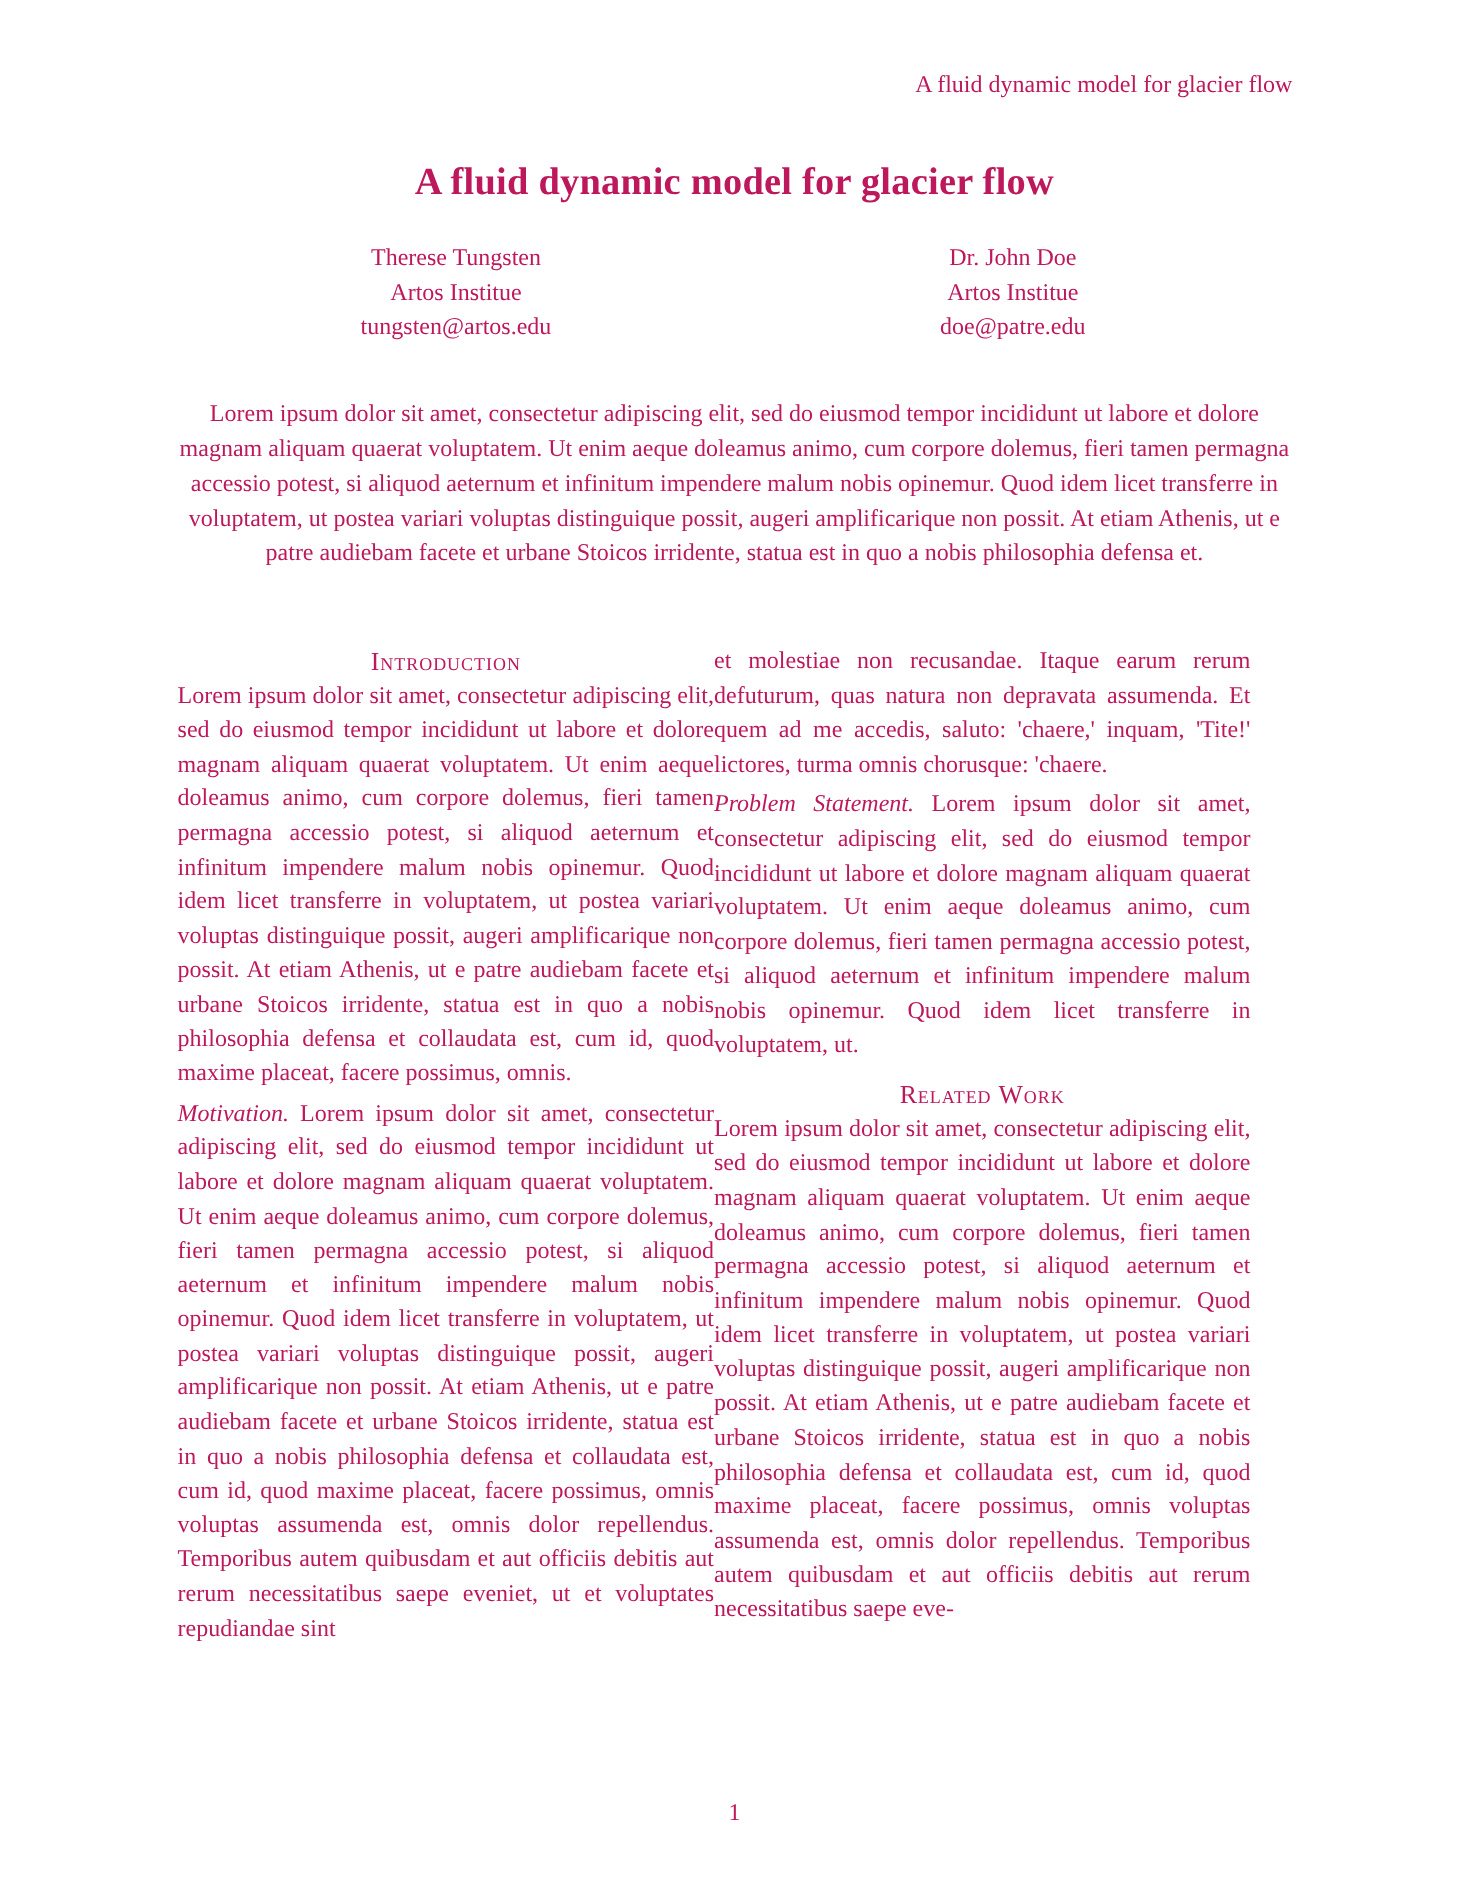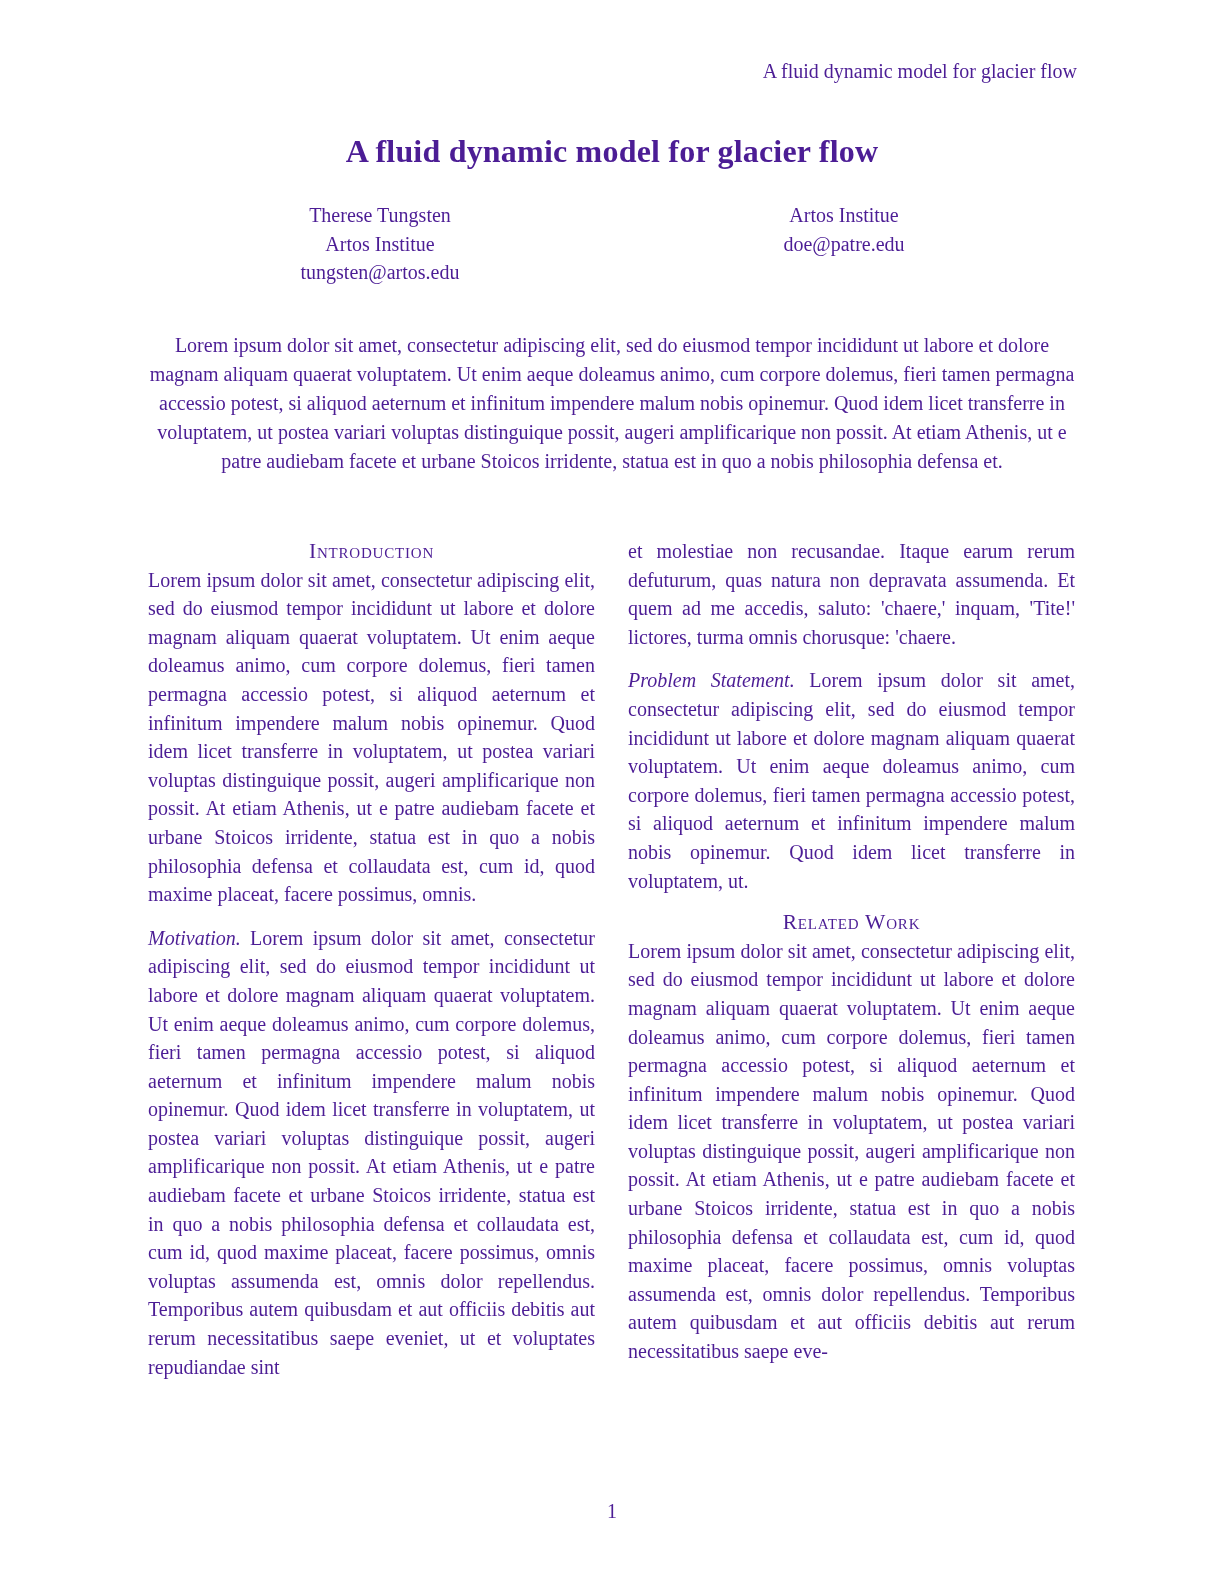--- a/index.html
+++ b/index.html
@@ -6,21 +6,21 @@
     margin: 0;
     padding: 0;
     background: #ffffff;
   }
   .page {
     position: relative;
     width: 1224px;
     height: 1584px;
     background: #ffffff;
     font-family: "Liberation Serif", "DejaVu Serif", serif;
-    color: #4c1d95;
+    color: #be185d;
     overflow: hidden;
   }
   .running-header {
     position: absolute;
     top: 58px;
     right: 147px;
     font-size: 20px;
     line-height: 26px;
     white-space: nowrap;
   }
@@ -68,21 +68,20 @@
     text-align: center;
     font-size: 20px;
     line-height: 29px;
   }
   .columns {
     position: absolute;
     top: 537px;
     left: 148px;
     width: 928px;
     display: flex;
-    gap: 33px;
   }
   .col {
     width: 447px;
     flex: 0 0 447px;
   }
   .sec-heading {
     text-align: center;
     font-variant: small-caps;
     font-size: 21.5px;
     line-height: 28.6px;
@@ -92,21 +91,21 @@
     margin-top: 13px;
     text-align: center;
   }
   .para {
     margin: 0;
     text-align: justify;
     font-size: 20px;
     line-height: 28.6px;
   }
   .para.spaced {
-    margin-top: 15px;
+    margin-top: 5px;
   }
   .lead {
     font-style: italic;
   }
   .page-number {
     position: absolute;
     top: 1500px;
     left: 0;
     width: 100%;
     text-align: center;
@@ -122,20 +121,21 @@
 
   <h1 class="title">A fluid dynamic model for glacier flow</h1>
 
   <div class="authors">
     <div class="author">
       <div>Therese Tungsten</div>
       <div>Artos Institue</div>
       <div>tungsten@artos.edu</div>
     </div>
     <div class="author">
+      <div>Dr. John Doe</div>
       <div>Artos Institue</div>
       <div>doe@patre.edu</div>
     </div>
   </div>
 
 
   <div class="abstract-text">Lorem ipsum dolor sit amet, consectetur adipiscing elit, sed do eiusmod tempor incididunt ut labore et dolore magnam aliquam quaerat voluptatem. Ut enim aeque doleamus animo, cum corpore dolemus, fieri tamen permagna accessio potest, si aliquod aeternum et infinitum impendere malum nobis opinemur. Quod idem licet transferre in voluptatem, ut postea variari voluptas distinguique possit, augeri amplificarique non possit. At etiam Athenis, ut e patre audiebam facete et urbane Stoicos irridente, statua est in quo a nobis philosophia defensa et.</div>
 
   <div class="columns">
 

